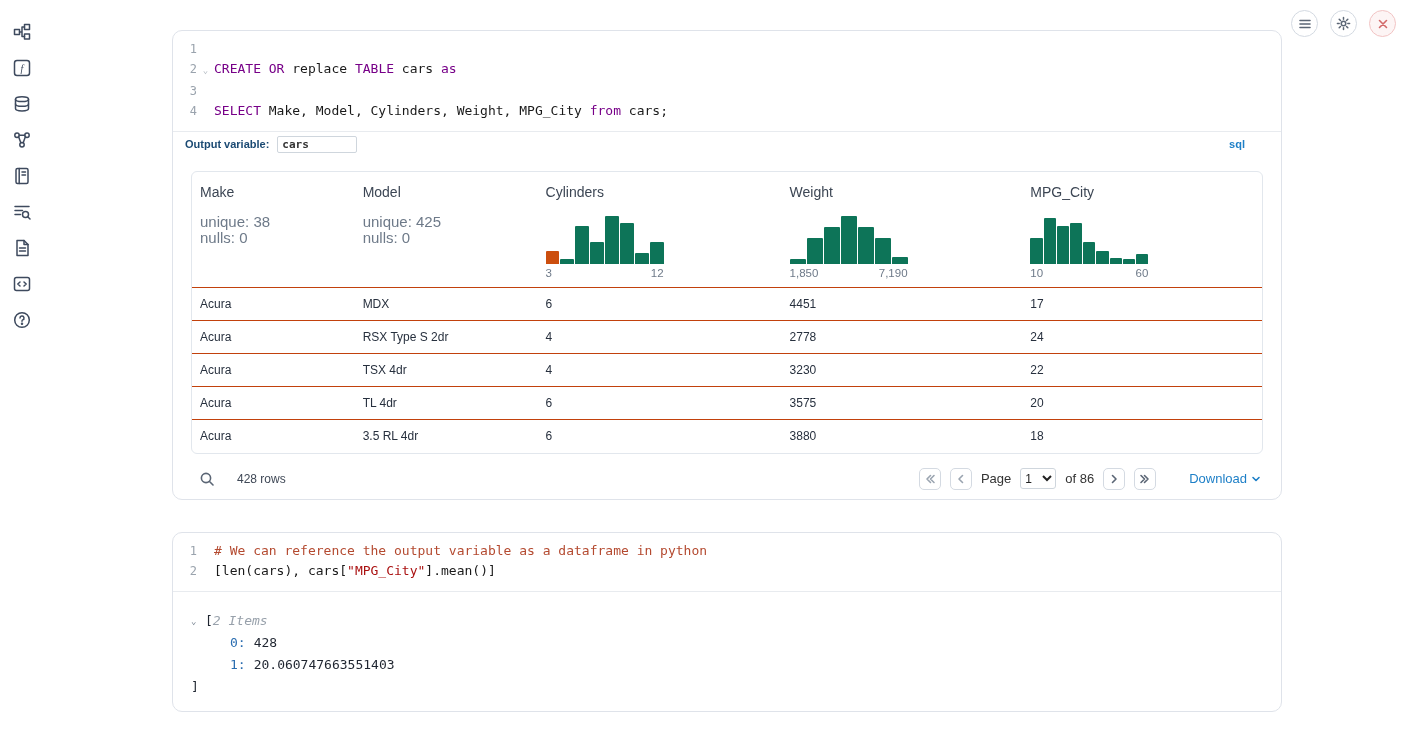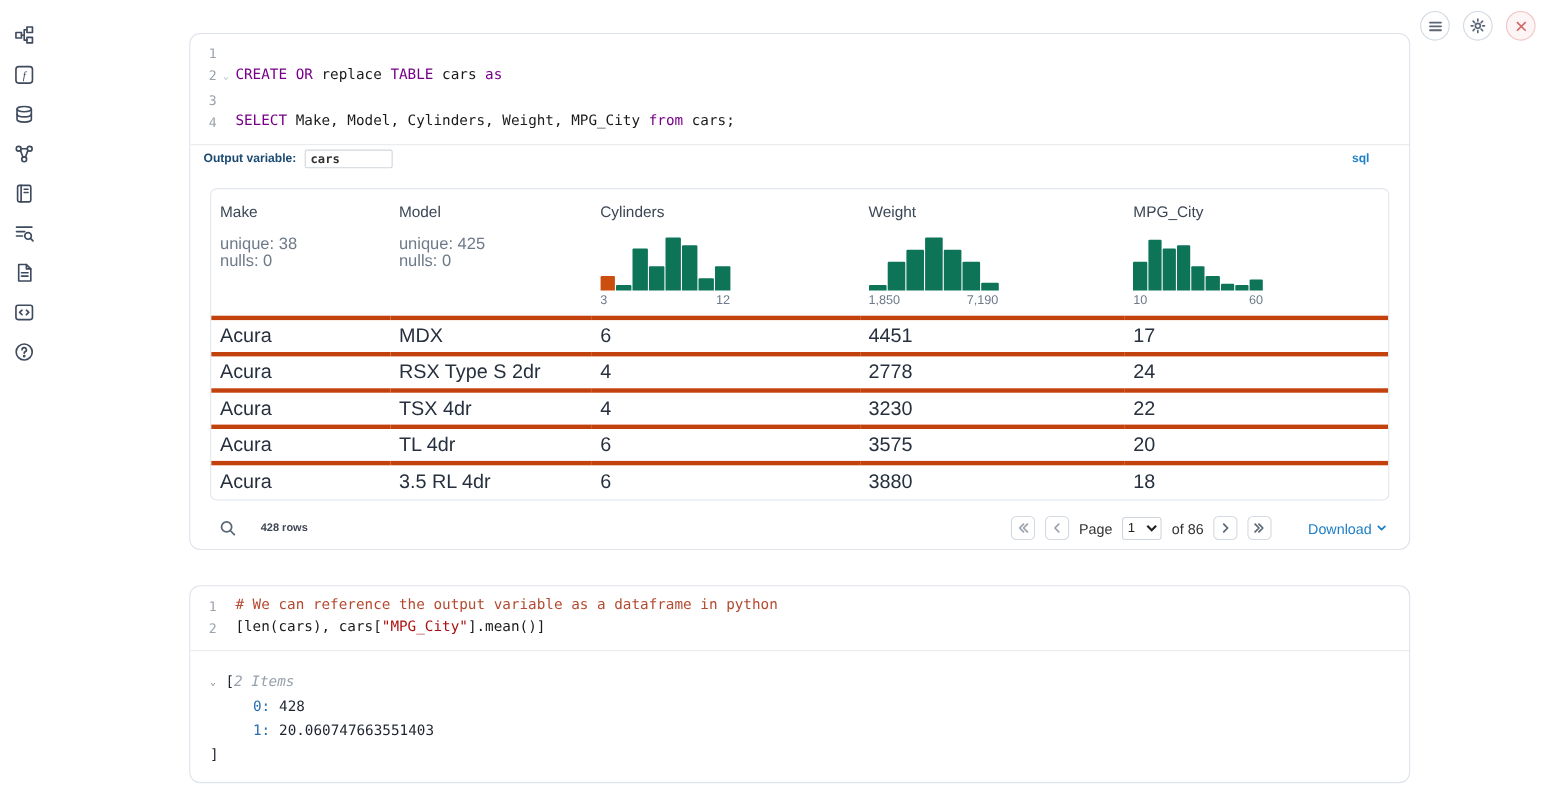--- a/index.html
+++ b/index.html
@@ -48,25 +48,25 @@
   .output-area { padding:15px 18px 0; }
   .table-wrap { border:1px solid #e2e7ed; border-radius:6px; overflow:hidden; }
   table.data { width:100%; border-collapse:collapse; }
   th.th-cell { text-align:left; vertical-align:top; padding:12px 8px 8px; font-weight:normal; }
   .col-name { font-size:14px; color:#3c4654; }
   .col-stats { margin-top:14px; font-size:15px; color:#6e7a89; line-height:16px; }
   .hist-wrap { margin-top:12px; width:118px; }
   .hist { display:flex; align-items:flex-end; gap:1px; height:52px; }
   .hist .bar { flex:1; background:#0d7458; border-radius:1px 1px 0 0; }
   .hist-axis { display:flex; justify-content:space-between; font-size:11.5px; color:#6e7a89; margin-top:3px; }
-  tbody td { border-top:4px solid #c2410c; height:33px; padding:0 8px; font-size:18px; color:#27303e; }
+  tbody td { border-top:1px solid #c2410c; height:33px; padding:0 8px; font-size:12px; color:#27303e; }
   
   .table-footer { display:flex; align-items:center; margin-top:10px; height:30px; padding:0 2px; }
   .tf-left { display:flex; align-items:center; gap:22px; padding-left:6px; }
-  .row-count { font-size:10px; color:#3f4856;font-weight:bold; }
+  .row-count { font-size:12px; color:#3f4856; }
   .tf-right { margin-left:auto; display:flex; align-items:center; gap:9px; }
   .pg-btn { width:22px; height:22px; border:1px solid #d4dae2; border-radius:5px; background:#fff;
     display:flex; align-items:center; justify-content:center; cursor:pointer; padding:0; }
   .pg-btn svg { stroke:#5b6675; fill:none; stroke-width:1.6; stroke-linecap:round; stroke-linejoin:round; }
   .pg-btn.dim svg { stroke:#9aa4b0; }
   .pg-text { font-size:13px; color:#333; }
   .page-select { height:21px; min-width:36px; border:1px solid #cfd6dd; border-radius:3px;
     font-size:12px; background:#fff; color:#222; }
   .download { margin-left:24px; display:flex; align-items:center; gap:4px; color:#1d7fc7;
     font-size:13px; cursor:pointer; background:none; border:none; padding:0; }

